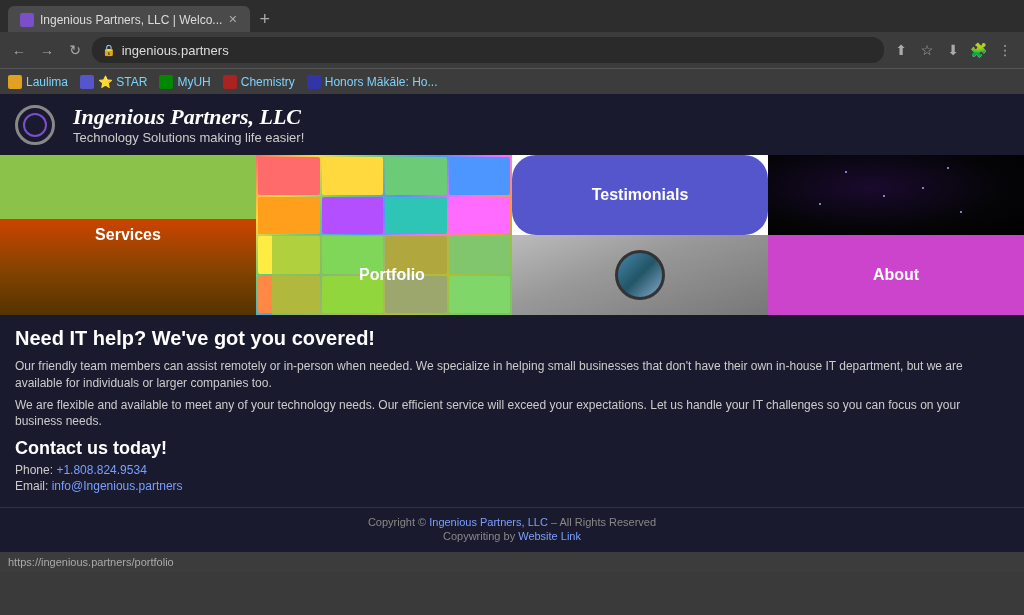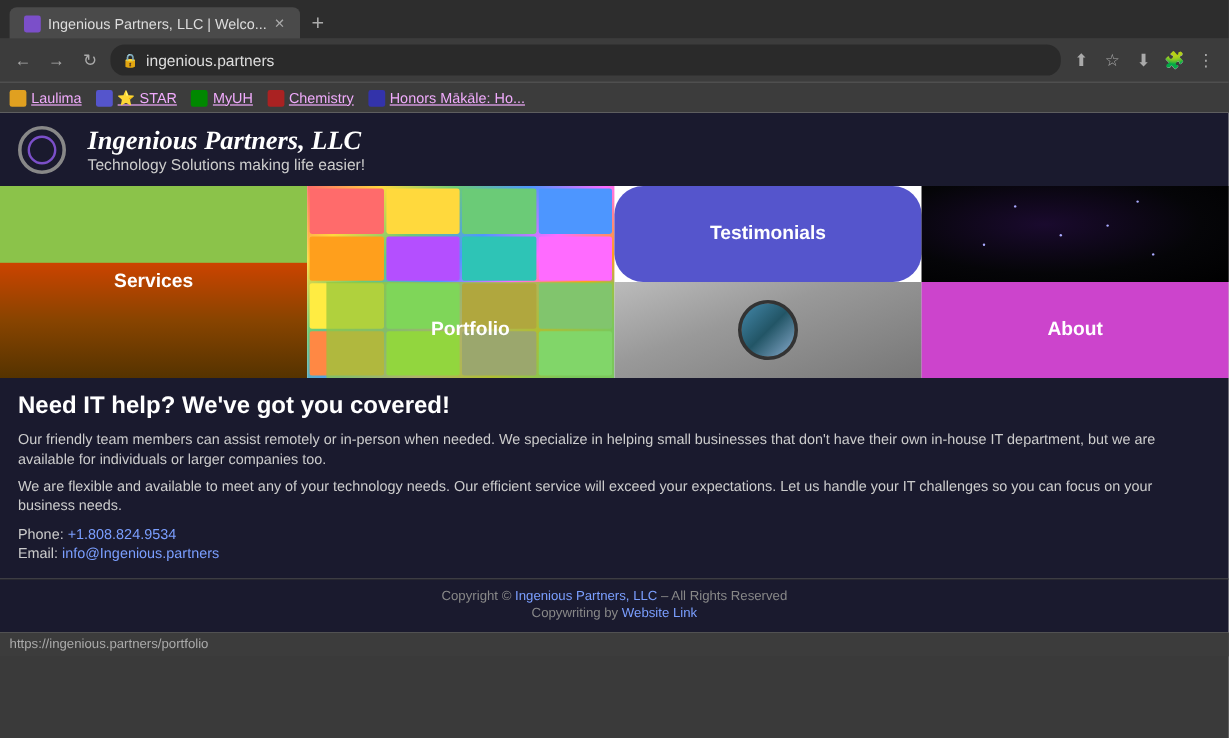--- a/index.html
+++ b/index.html
@@ -107,27 +107,26 @@
     .bookmarks-bar {
       display: flex;
       align-items: center;
       padding: 3px 8px;
       background: #3c3c3c;
       gap: 12px;
       height: 26px;
       border-top: 1px solid #555;
     }
     .bookmark-item {
-      color: #f0abfc;
+      color: #7dd3fc;
       font-size: 12px;
       display: flex;
       align-items: center;
       gap: 4px;
       cursor: pointer;
-      text-decoration: underline;
     }
     .bookmark-icon {
       width: 14px;
       height: 14px;
       border-radius: 2px;
       display: inline-block;
     }
     .bm-laulima { background: #e0a020; }
     .bm-star { background: #5555cc; }
     .bm-myuh { background: #008800; }
@@ -532,20 +531,21 @@
     </div>
 
   </div>
 
   <div class="content-area">
     <div class="content-headline">Need IT help? We've got you covered!</div>
     <div class="content-para">Our friendly team members can assist remotely or in-person when needed. We specialize in helping small businesses that don't have their own in-house IT department, but we are available for individuals or larger companies too.</div>
     <div class="content-para">We are flexible and available to meet any of your technology needs. Our efficient service will exceed your expectations. Let us handle your IT challenges so you can focus on your business needs.</div>
 
     <div class="contact-section">
+      <div class="contact-title">Contact us today!</div>
       <div class="contact-line">
         <span>Phone:</span>
         <a class="contact-link" href="tel:+18088249534">+1.808.824.9534</a>
       </div>
       <div class="contact-line">
         <span>Email:</span>
         <a class="contact-link" href="mailto:info@Ingenious.partners">info@Ingenious.partners</a>
       </div>
     </div>
   </div>

